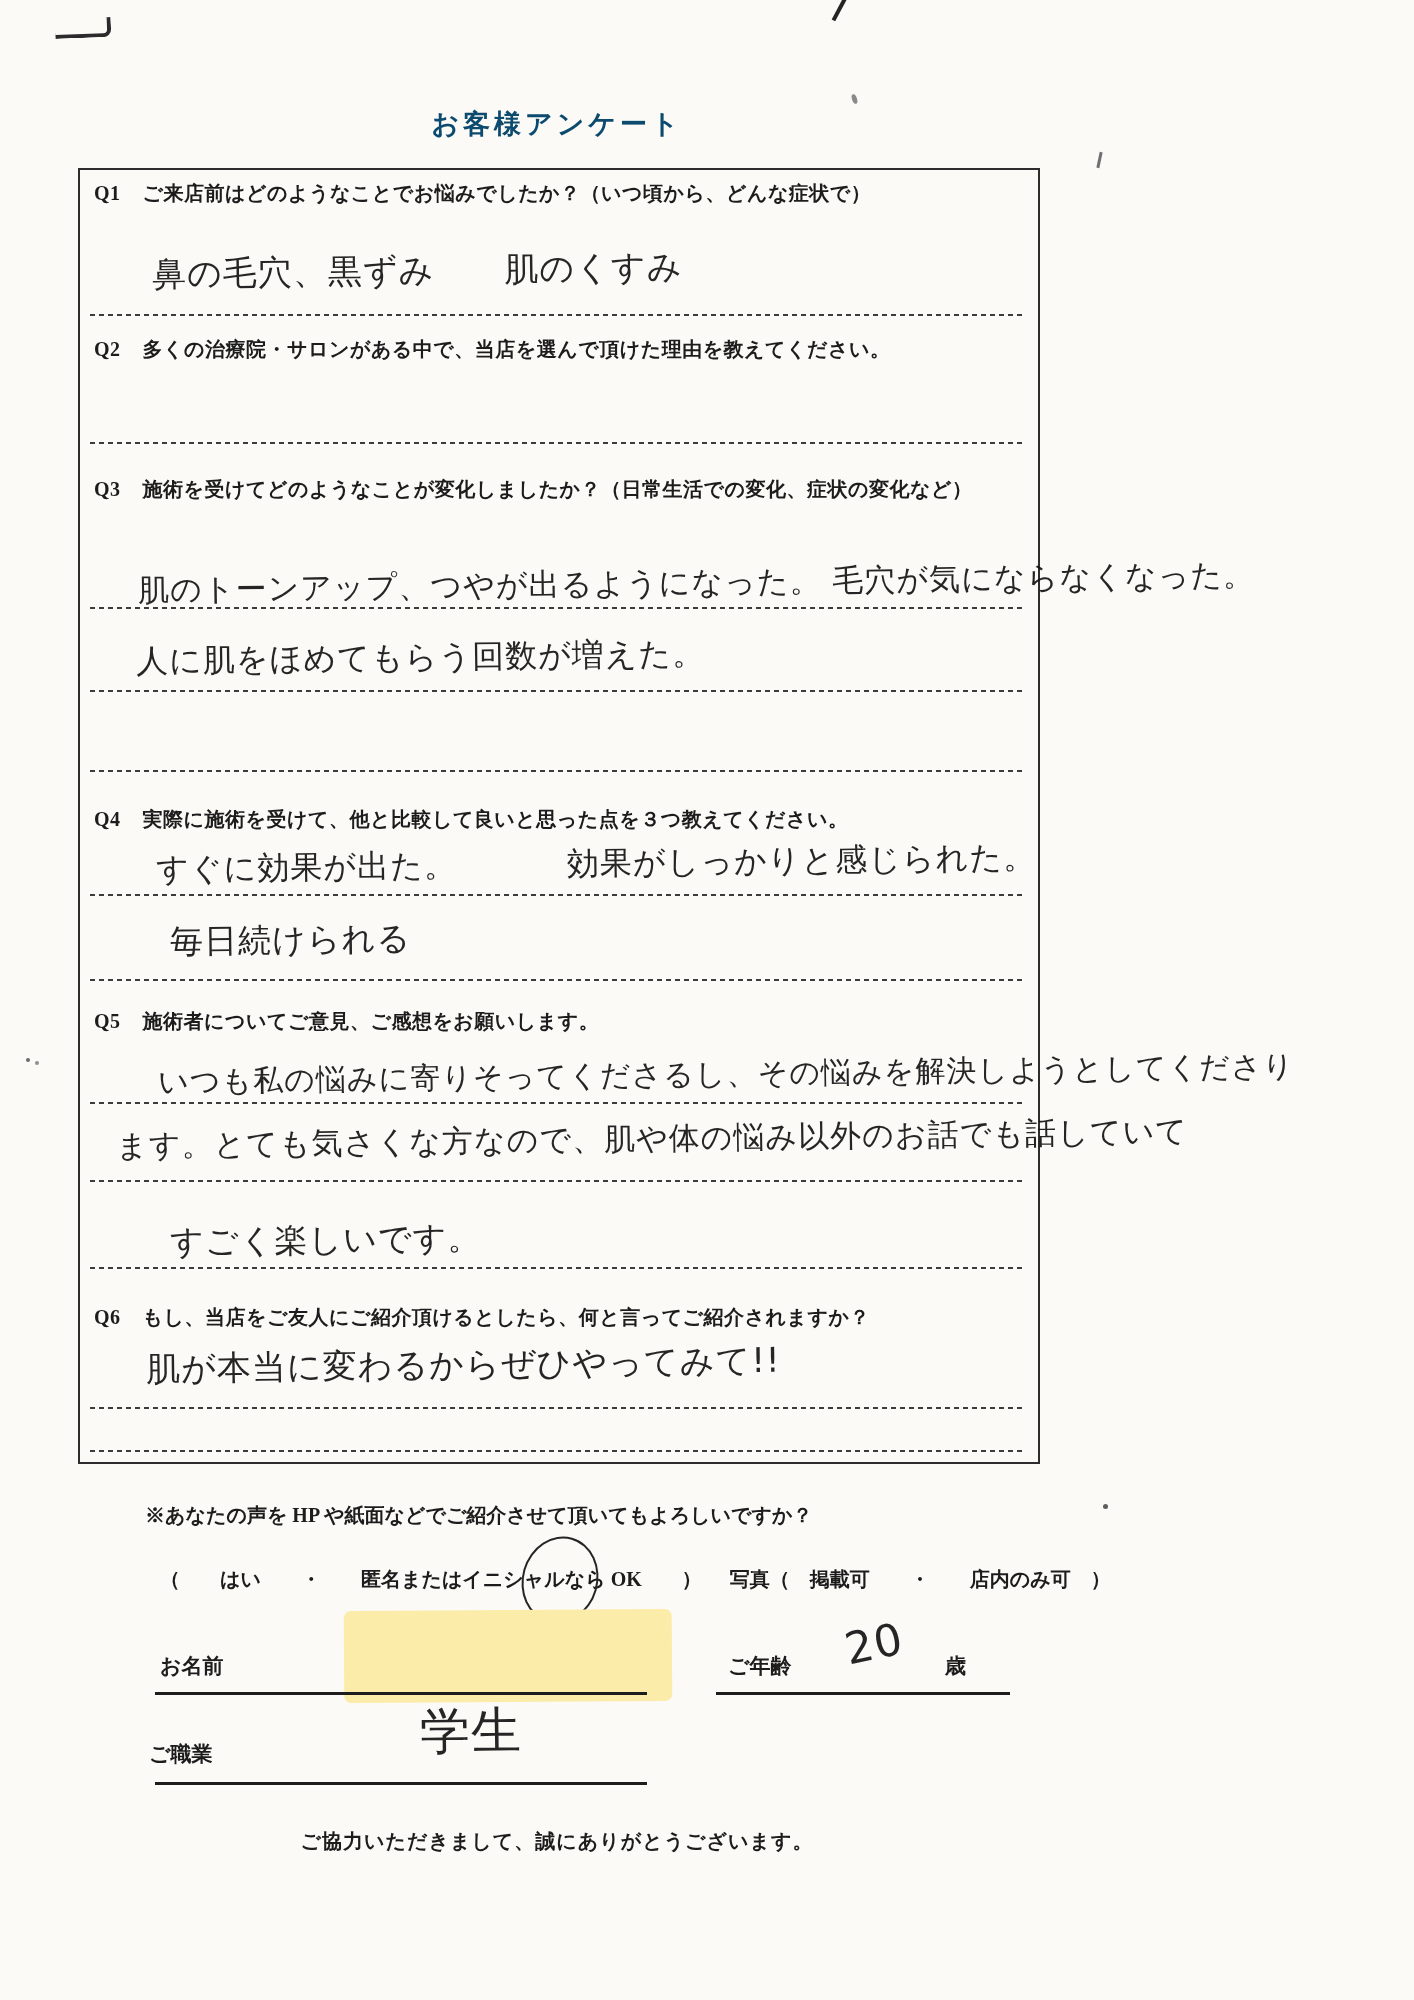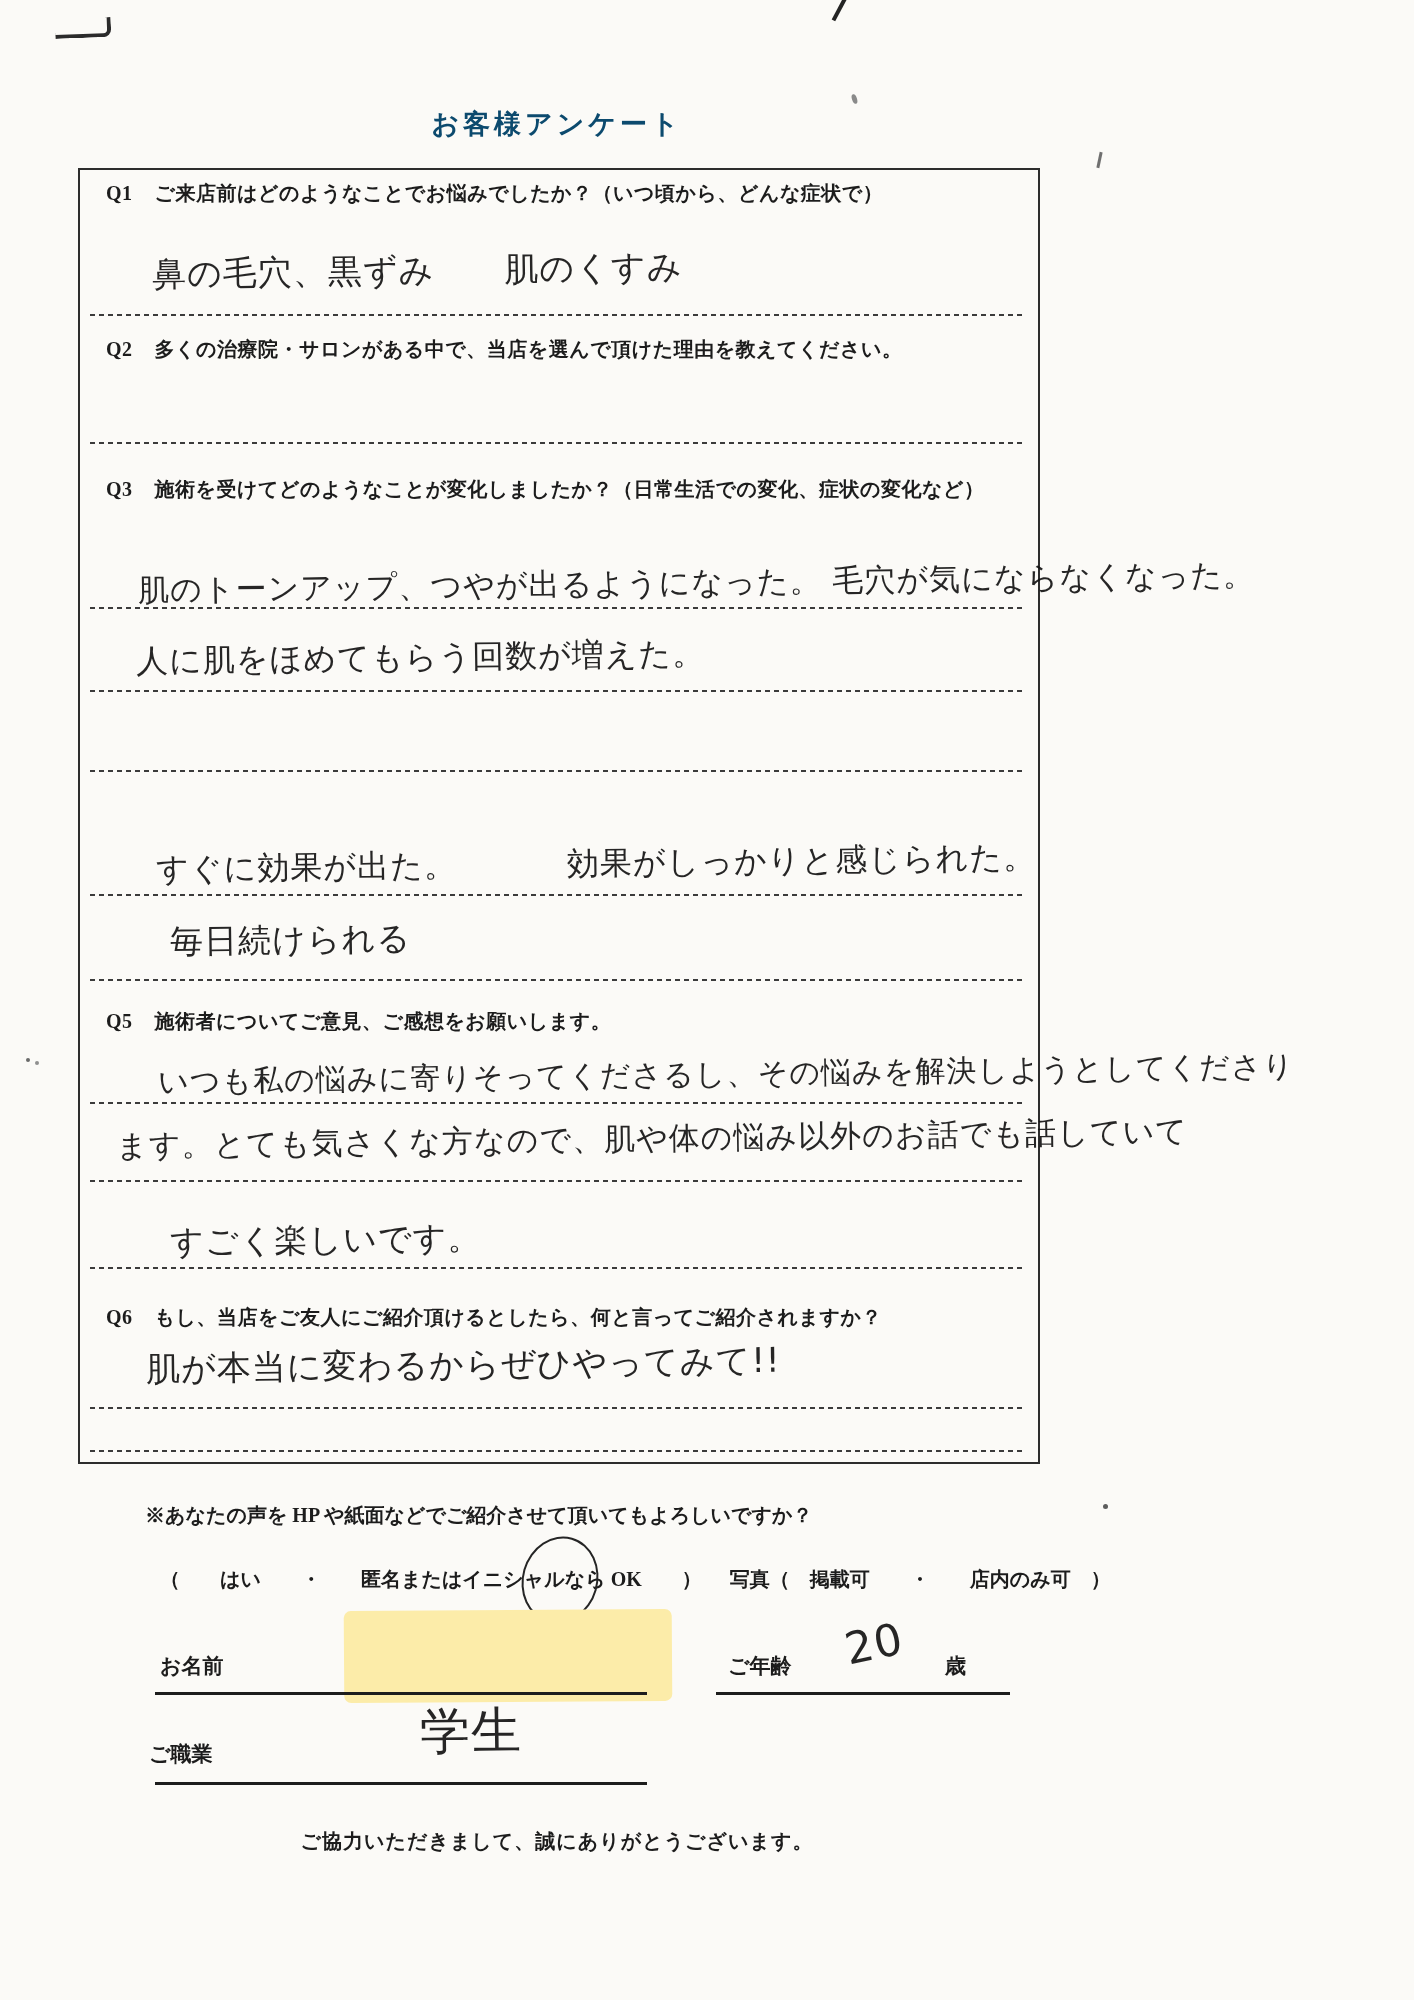--- a/index.html
+++ b/index.html
@@ -14,21 +14,21 @@
     text-align:center;font-size:27px;font-weight:bold;letter-spacing:4px;color:#0c4a6e;
   }
   .form-box{
     position:absolute;left:78px;top:168px;width:958px;height:1292px;
     border:2.5px solid #2d2d2d;background:transparent;
   }
   .q-header{
     position:absolute;left:14px;white-space:nowrap;
     font-size:20px;font-weight:bold;color:#1c1c1c;letter-spacing:0.5px;
   }
-  .q-header .qnum{margin-right:22px;margin-left:12px;}
+  .q-header .qnum{margin-right:22px;}
   .q-sub{position:absolute;white-space:nowrap;font-size:20px;font-weight:bold;color:#1c1c1c;letter-spacing:0.5px;}
   .hw{
     position:absolute;white-space:nowrap;color:#141414;
     font-family:"DejaVu Sans","Liberation Sans",sans-serif;
     transform:rotate(-0.8deg);letter-spacing:1px;opacity:0.92;
   }
   .dotline{
     position:absolute;left:10px;right:14px;height:2px;
     background-image:repeating-linear-gradient(90deg,#3b3b3b 0 5px,transparent 5px 9px);
   }
@@ -84,20 +84,23 @@
 
   <div class="q-header" style="top:306px;">
     <span class="qnum">Q3</span><span>施術を受けてどのようなことが変化しましたか？（日常生活での変化、症状の変化など）</span>
   </div>
   <div class="hw" style="left:58px;top:392px;font-size:31px;">肌のトーンアップ、つやが出るようになった。 毛穴が気にならなくなった。</div>
   <div class="dotline" style="top:437px;"></div>
   <div class="hw" style="left:56px;top:466px;font-size:32px;">人に肌をほめてもらう回数が増えた。</div>
   <div class="dotline" style="top:520px;"></div>
   <div class="dotline" style="top:600px;"></div>
 
+  <div class="q-header" style="top:636px;">
+    <span class="qnum">Q4</span><span>実際に施術を受けて、他と比較して良いと思った点を３つ教えてください。</span>
+  </div>
   <div class="hw" style="left:76px;top:672px;font-size:32px;"><span>すぐに効果が出た。</span><span style="margin-left:110px;">効果がしっかりと感じられた。</span></div>
   <div class="dotline" style="top:724px;"></div>
   <div class="hw" style="left:90px;top:748px;font-size:33px;">毎日続けられる</div>
   <div class="dotline" style="top:809px;"></div>
 
   <div class="q-header" style="top:838px;">
     <span class="qnum">Q5</span><span>施術者についてご意見、ご感想をお願いします。</span>
   </div>
   <div class="hw" style="left:78px;top:884px;font-size:30px;">いつも私の悩みに寄りそってくださるし、その悩みを解決しようとしてくださり</div>
   <div class="dotline" style="top:932px;"></div>

